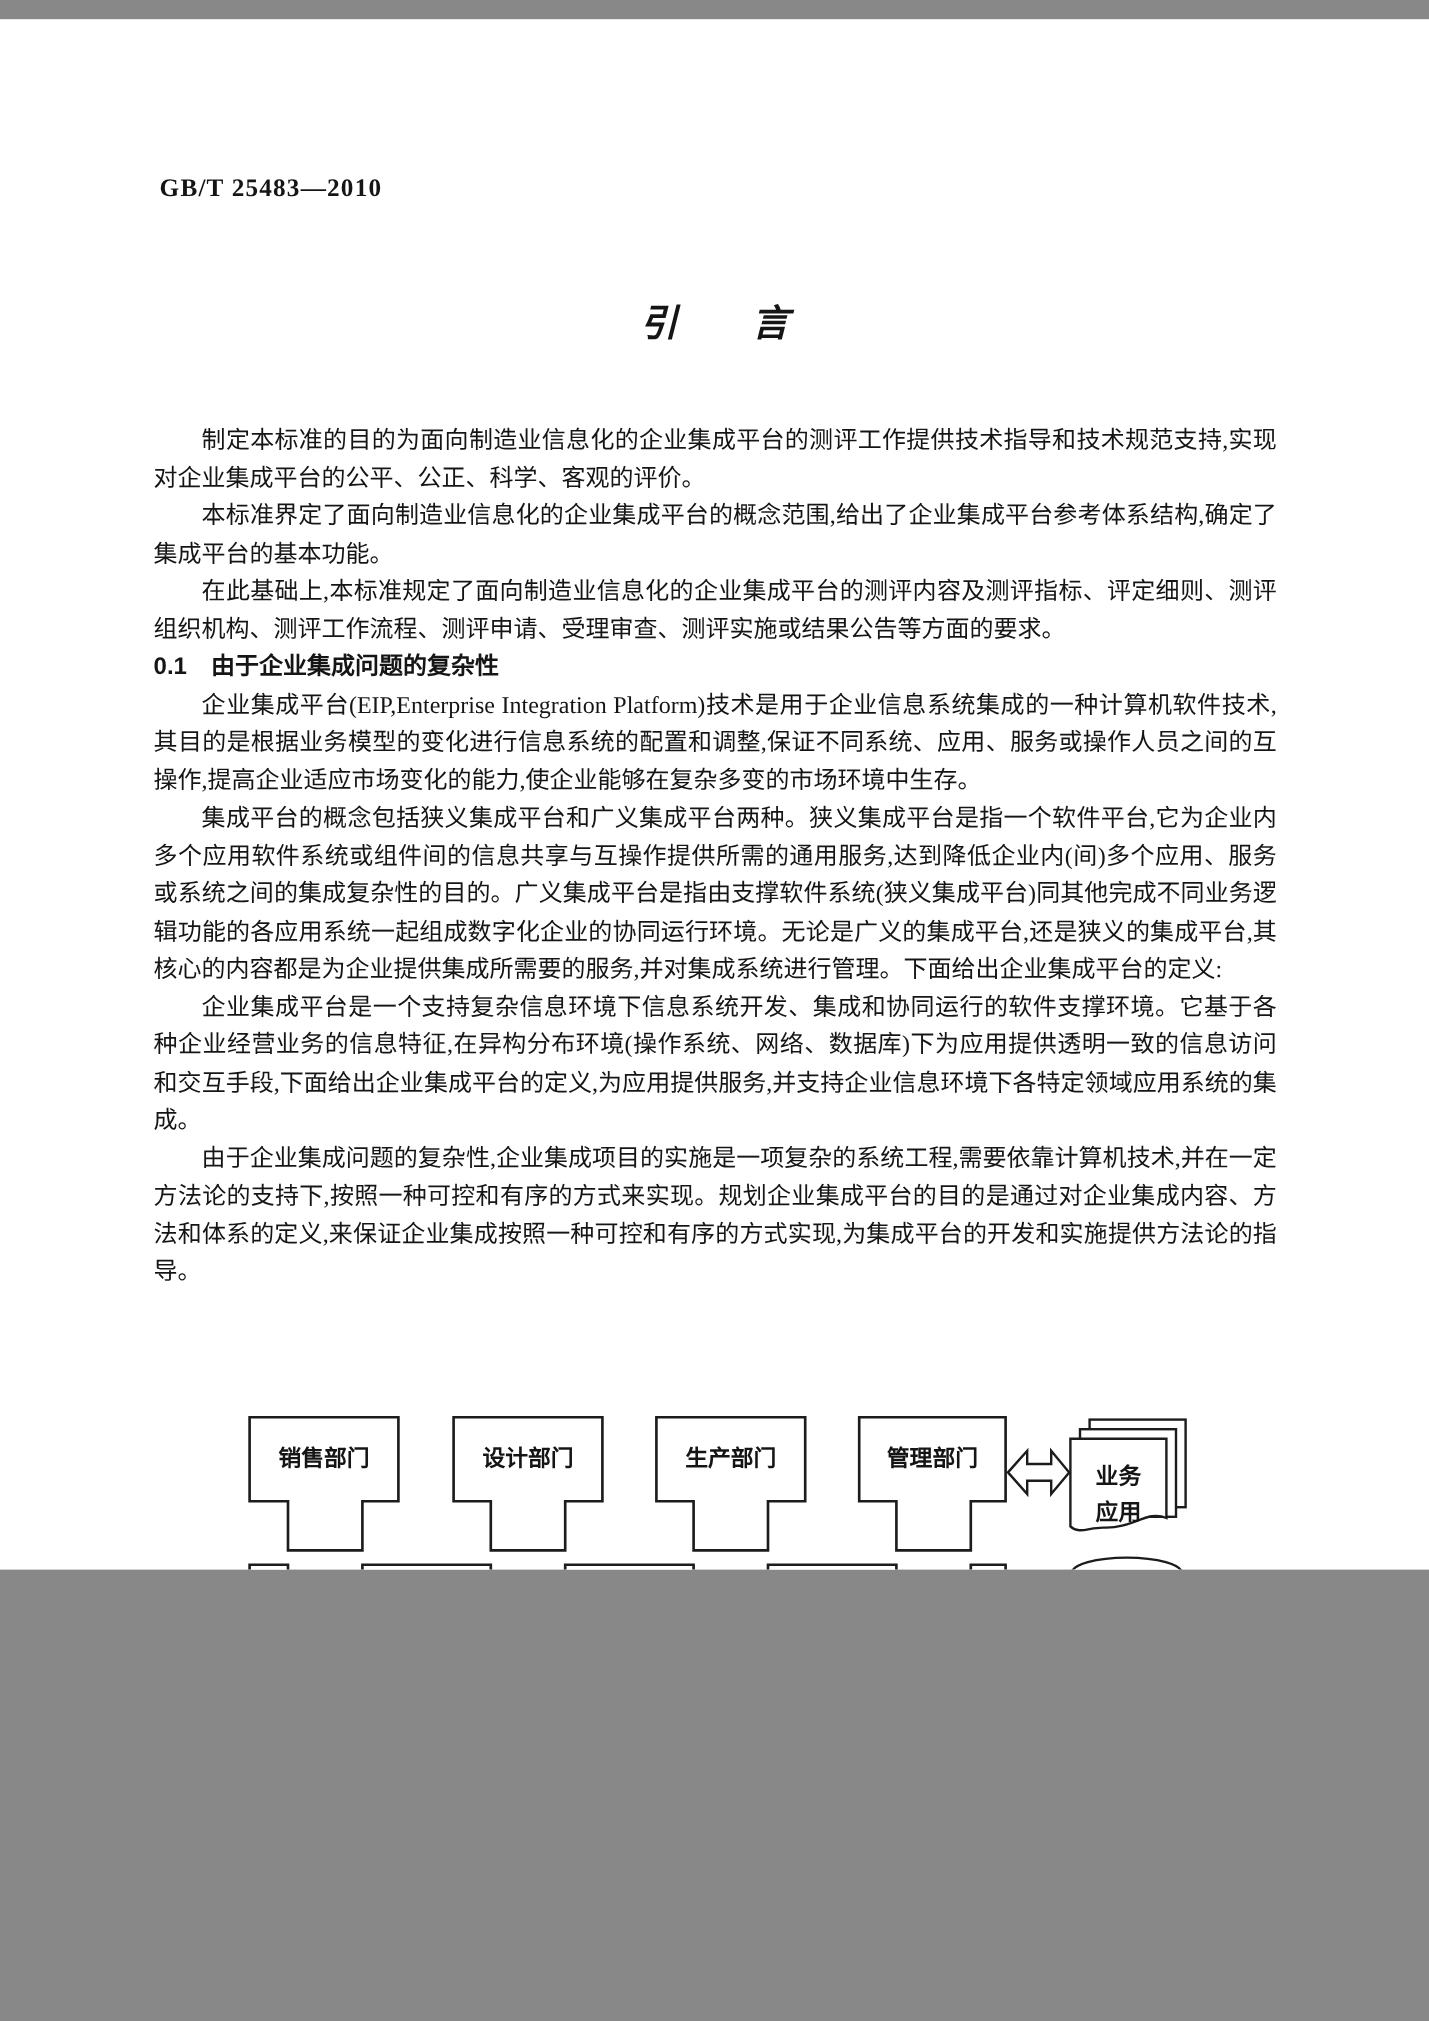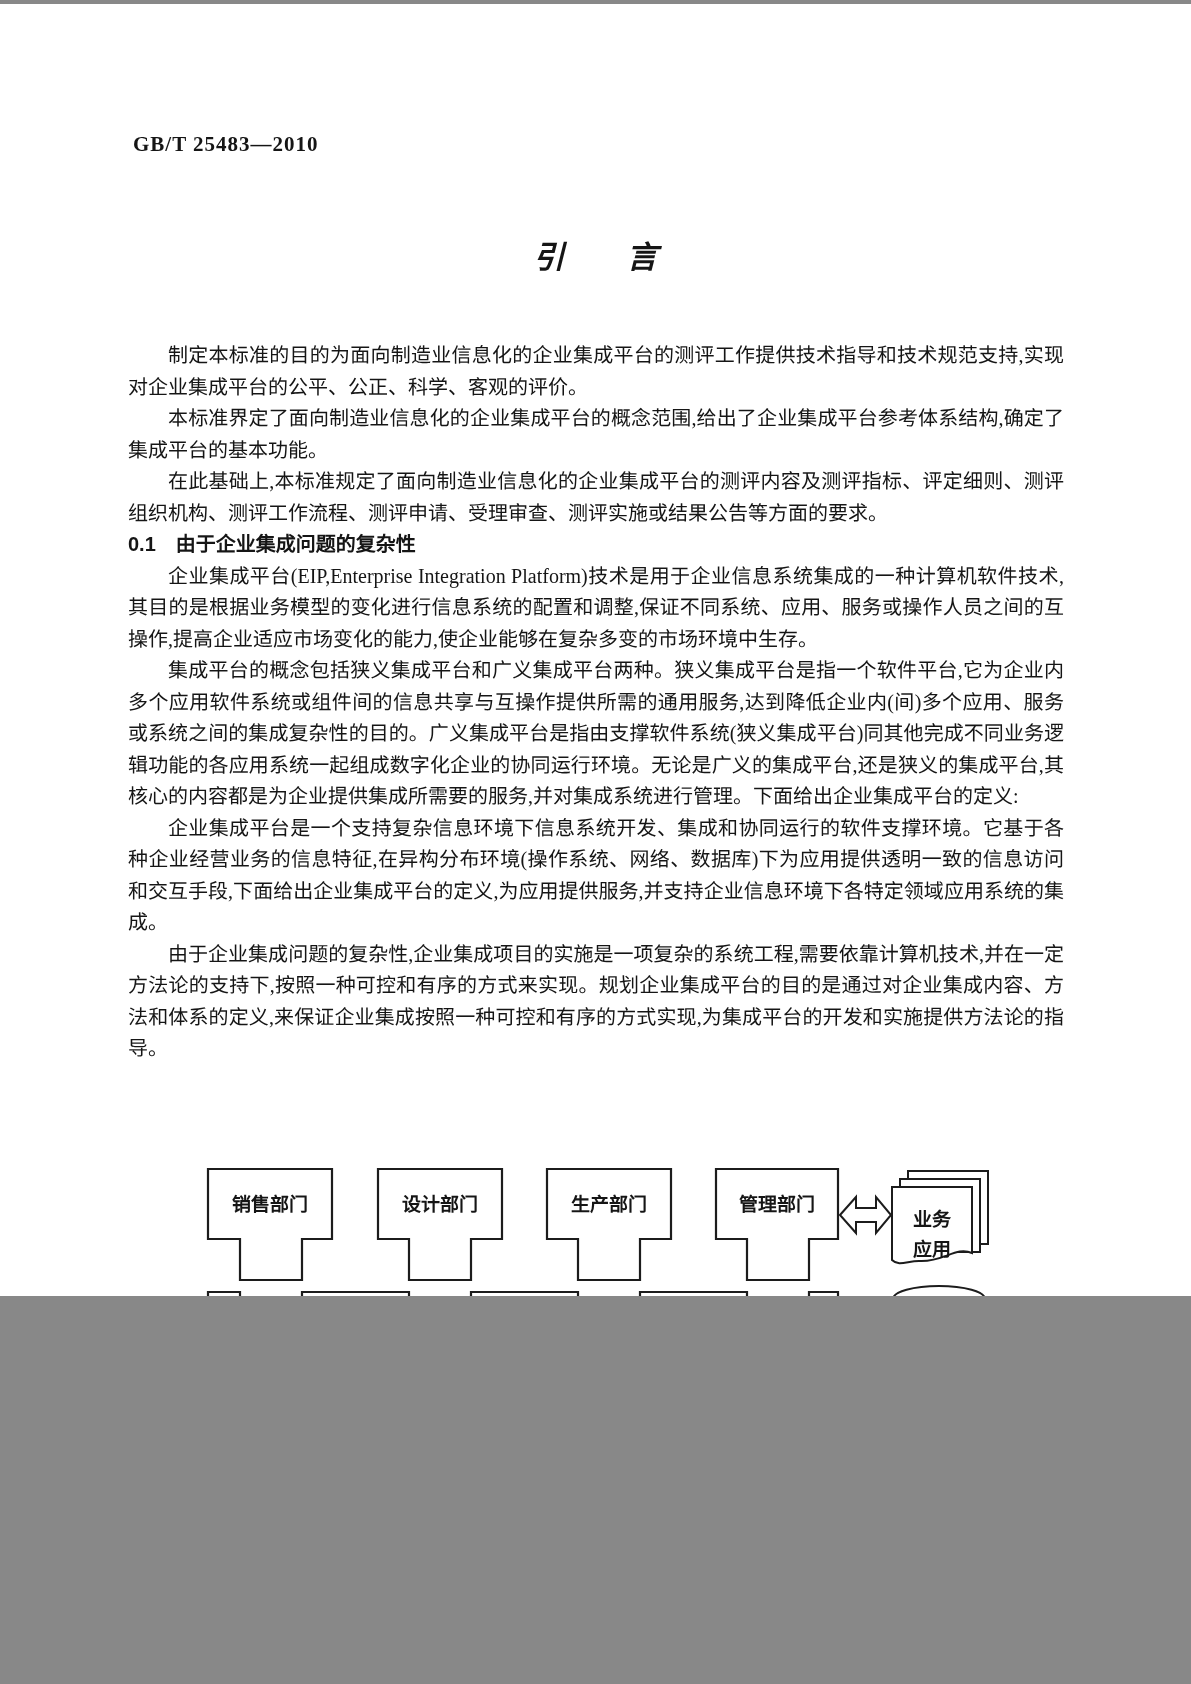--- a/index.html
+++ b/index.html
@@ -1,17 +1,17 @@
 <!DOCTYPE html>
 <html lang="zh-CN"><head>
 <meta charset="utf-8">
 <style>
   html,body{margin:0;padding:0;background:#888;}
   .page{
-    position:relative;width:1191px;height:1292px;margin:4px auto;
+    position:relative;width:1191px;height:1292px;margin:16px auto;
     background:#ffffff;color:#151515;
     font-family:"Liberation Serif","DejaVu Serif",serif;
     overflow:hidden;
   }
   .std-code{
     position:absolute;left:133px;top:128px;
     font-size:21px;font-weight:bold;letter-spacing:1px;
     font-family:"Liberation Serif","DejaVu Serif",serif;
   }
   .doc-title{

